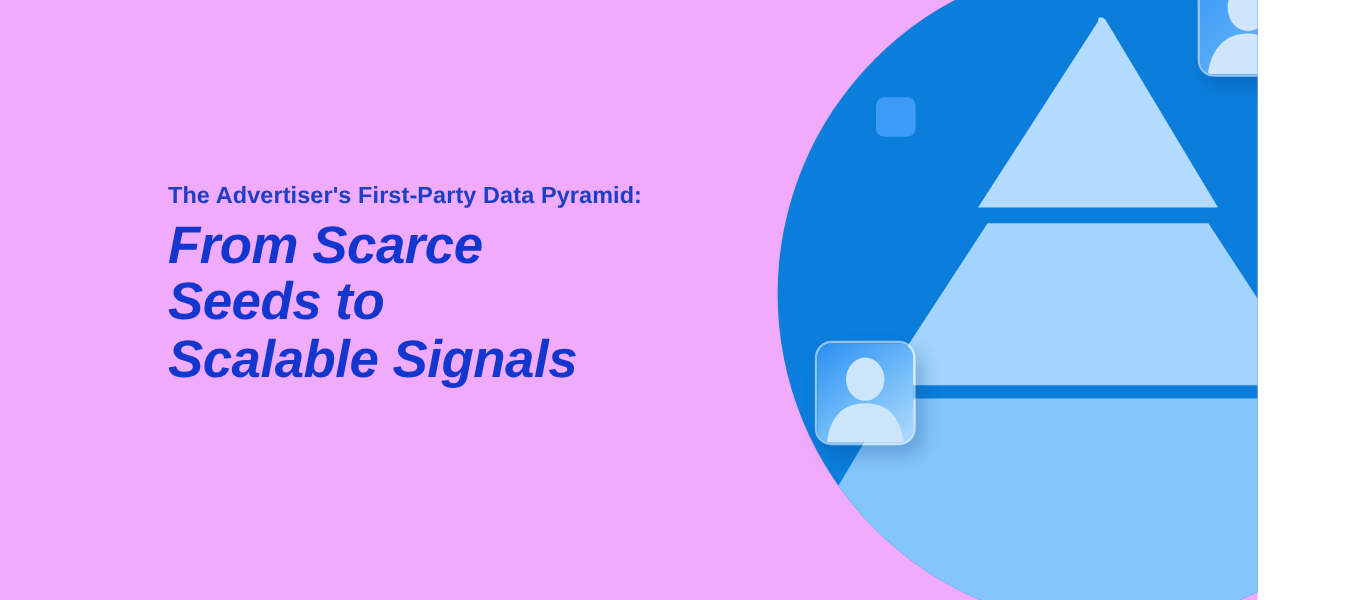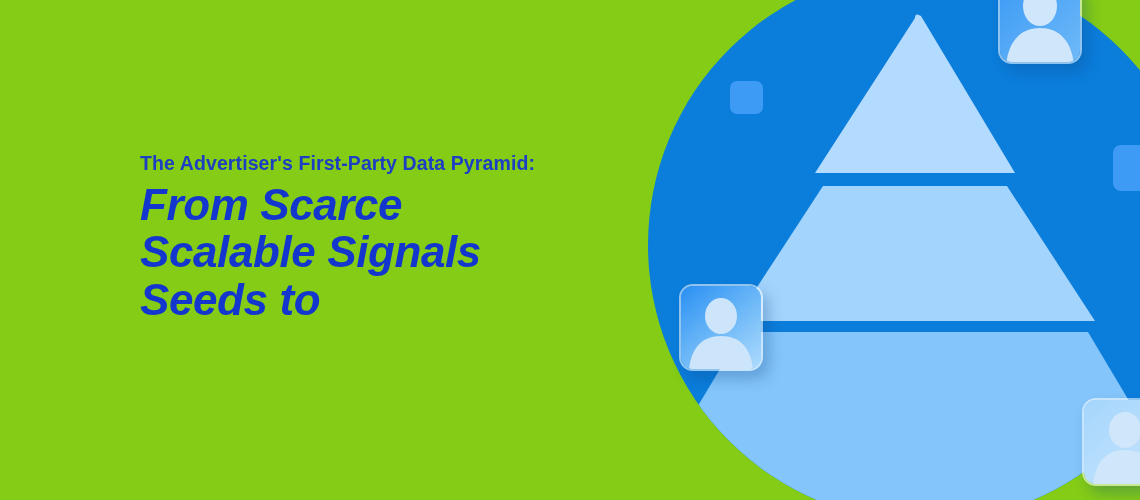--- a/index.html
+++ b/index.html
@@ -7,23 +7,23 @@
     padding: 0;
     background: #ffffff;
   }
   body {
     font-family: "Liberation Sans", sans-serif;
     -webkit-font-smoothing: antialiased;
   }
 
   .banner {
     position: relative;
-    width: 1140px;
+    width: 1048px;
     height: 500px;
-    background: #84cc16;
+    background: #f0abfc;
     overflow: hidden;
   }
 
   
   .text-block {
     position: absolute;
     left: 140px;
     top: 152px;
     width: 470px;
     z-index: 30;
@@ -102,22 +102,22 @@
 </style>
 </head>
 <body>
 
 <div class="banner">
 
   <div class="text-block">
     <p class="eyebrow">The Advertiser's First-Party Data Pyramid:</p>
     <h1 class="headline">
       <span class="hl-line">From Scarce</span>
+      <span class="hl-line">Seeds to</span>
       <span class="hl-line">Scalable Signals</span>
-      <span class="hl-line">Seeds to</span>
     </h1>
   </div>
 
   <div class="graphic">
     <svg width="500" height="500" viewBox="0 0 500 500" xmlns="http://www.w3.org/2000/svg">
       <defs>
         <clipPath id="circleClip">
 
           <circle cx="285" cy="245" r="277"></circle>
         </clipPath>

